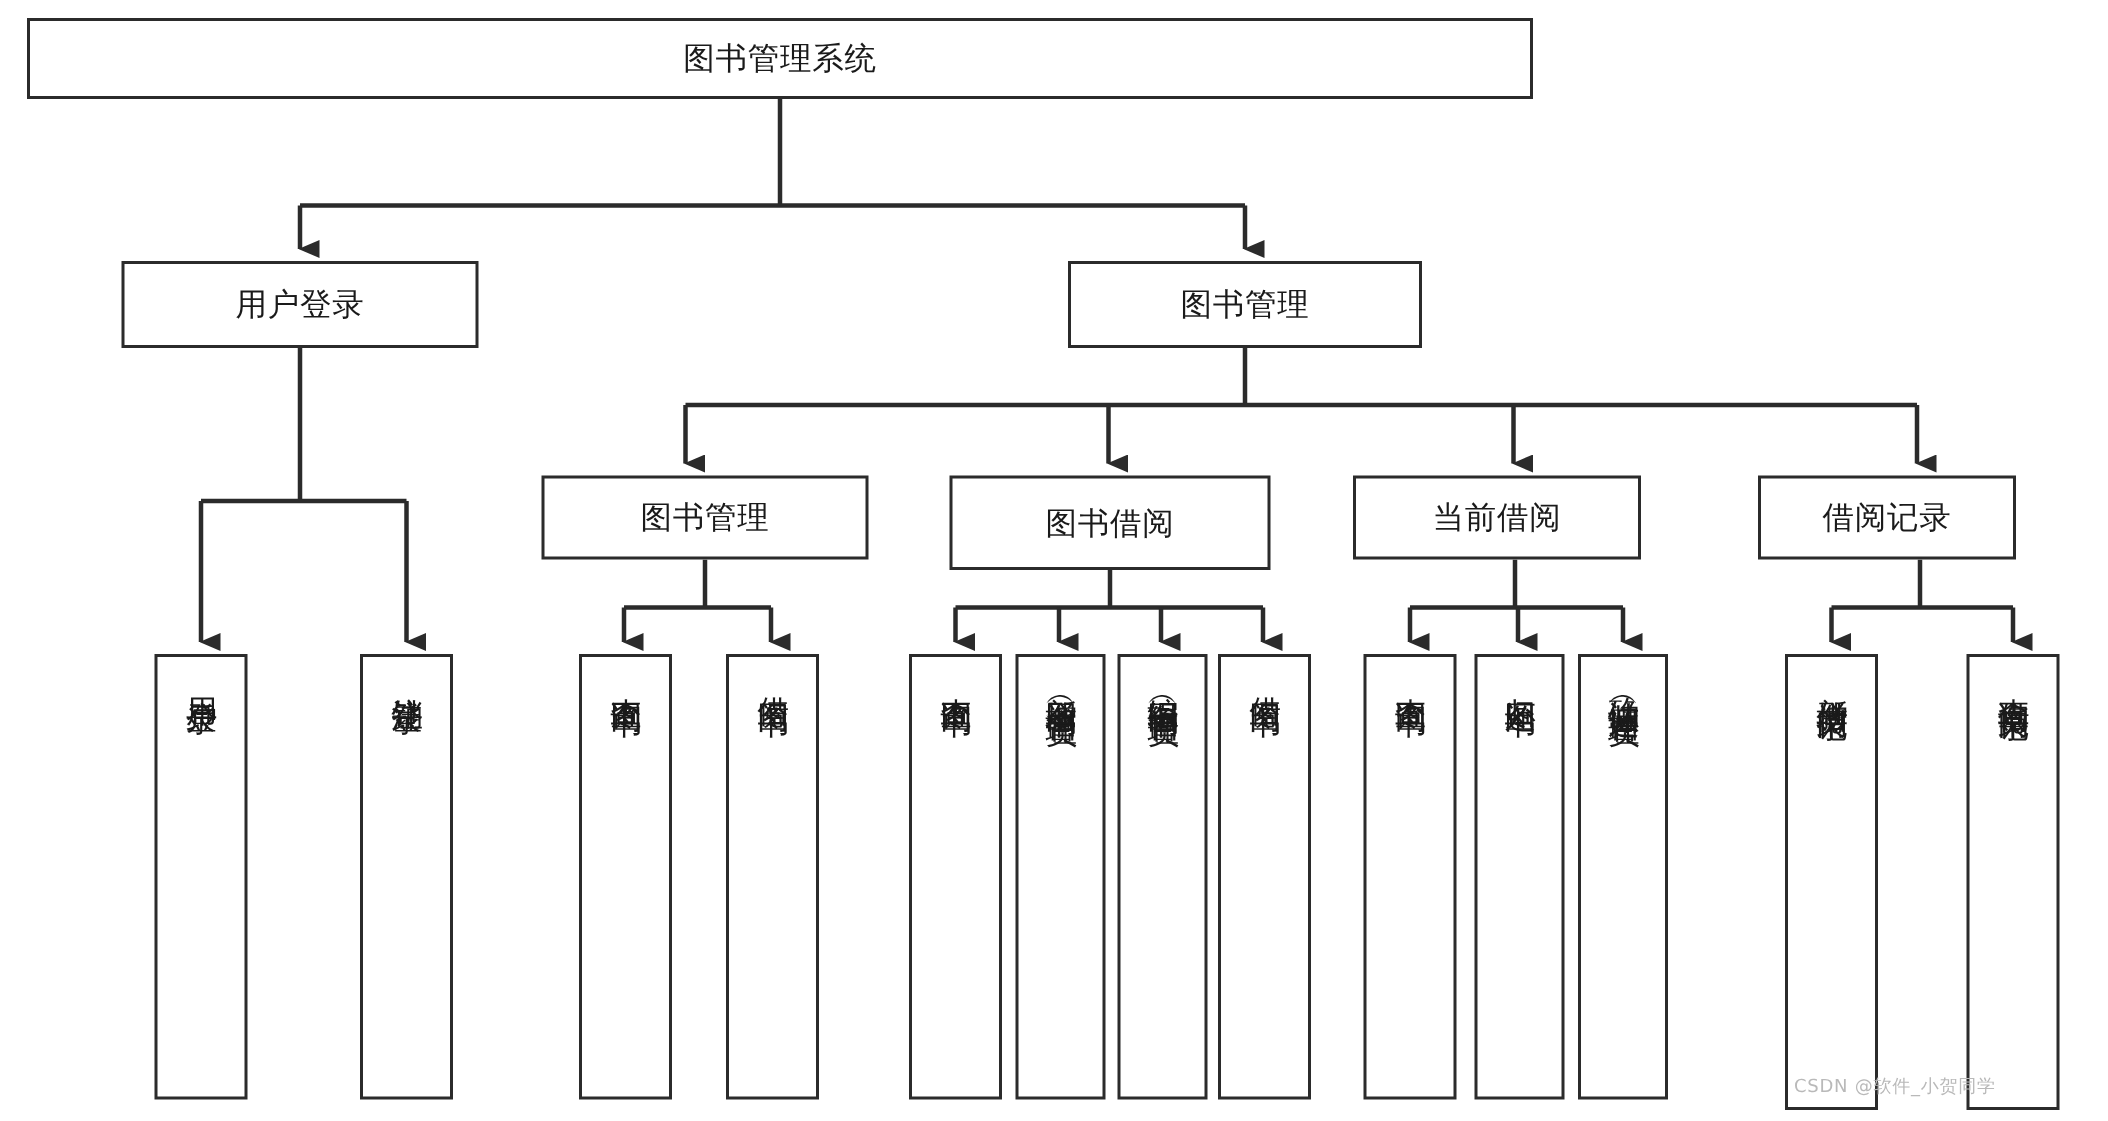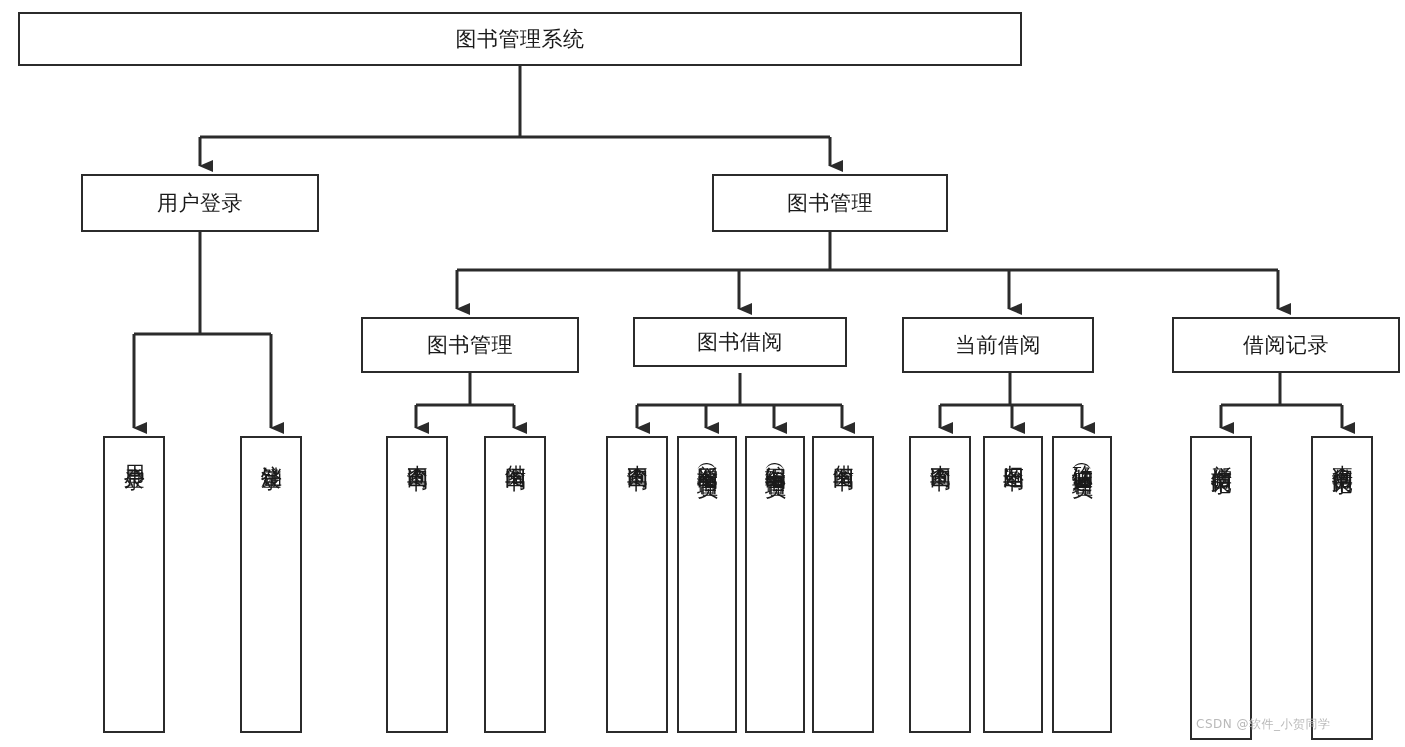--- a/index.html
+++ b/index.html
@@ -125,27 +125,27 @@
   <div class="node horiz" style="left:81px; top:174px; width:238px; height:58px;">
     <span class="htext">用户登录</span>
   </div>
   <div class="node horiz" style="left:712px; top:174px; width:236px; height:58px;text-align:center;">
     <span class="htext">图书管理</span>
   </div>
 
   <div class="node horiz" style="left:361px; top:317px; width:218px; height:56px;">
     <span class="htext">图书管理</span>
   </div>
-  <div class="node horiz" style="left:633px; top:317px; width:214px; height:50px;">
+  <div class="node horiz" style="left:633px; top:317px; width:214px; height:63px;">
     <span class="htext">图书借阅</span>
   </div>
   <div class="node horiz" style="left:902px; top:317px; width:192px; height:56px;">
     <span class="htext">当前借阅</span>
   </div>
-  <div class="node horiz" style="left:1172px; top:317px; width:228px; height:56px;align-items:center;">
+  <div class="node horiz" style="left:1172px; top:317px; width:172px; height:56px;align-items:center;">
     <span class="htext">借阅记录</span>
   </div>
 
   <div class="node vert" style="left:103px; top:436px; width:62px; height:297px;">
     <span class="vtext">用户登录</span>
   </div>
   <div class="node vert" style="left:240px; top:436px; width:62px; height:297px;">
     <span class="vtext">注销登录</span>
   </div>
 

